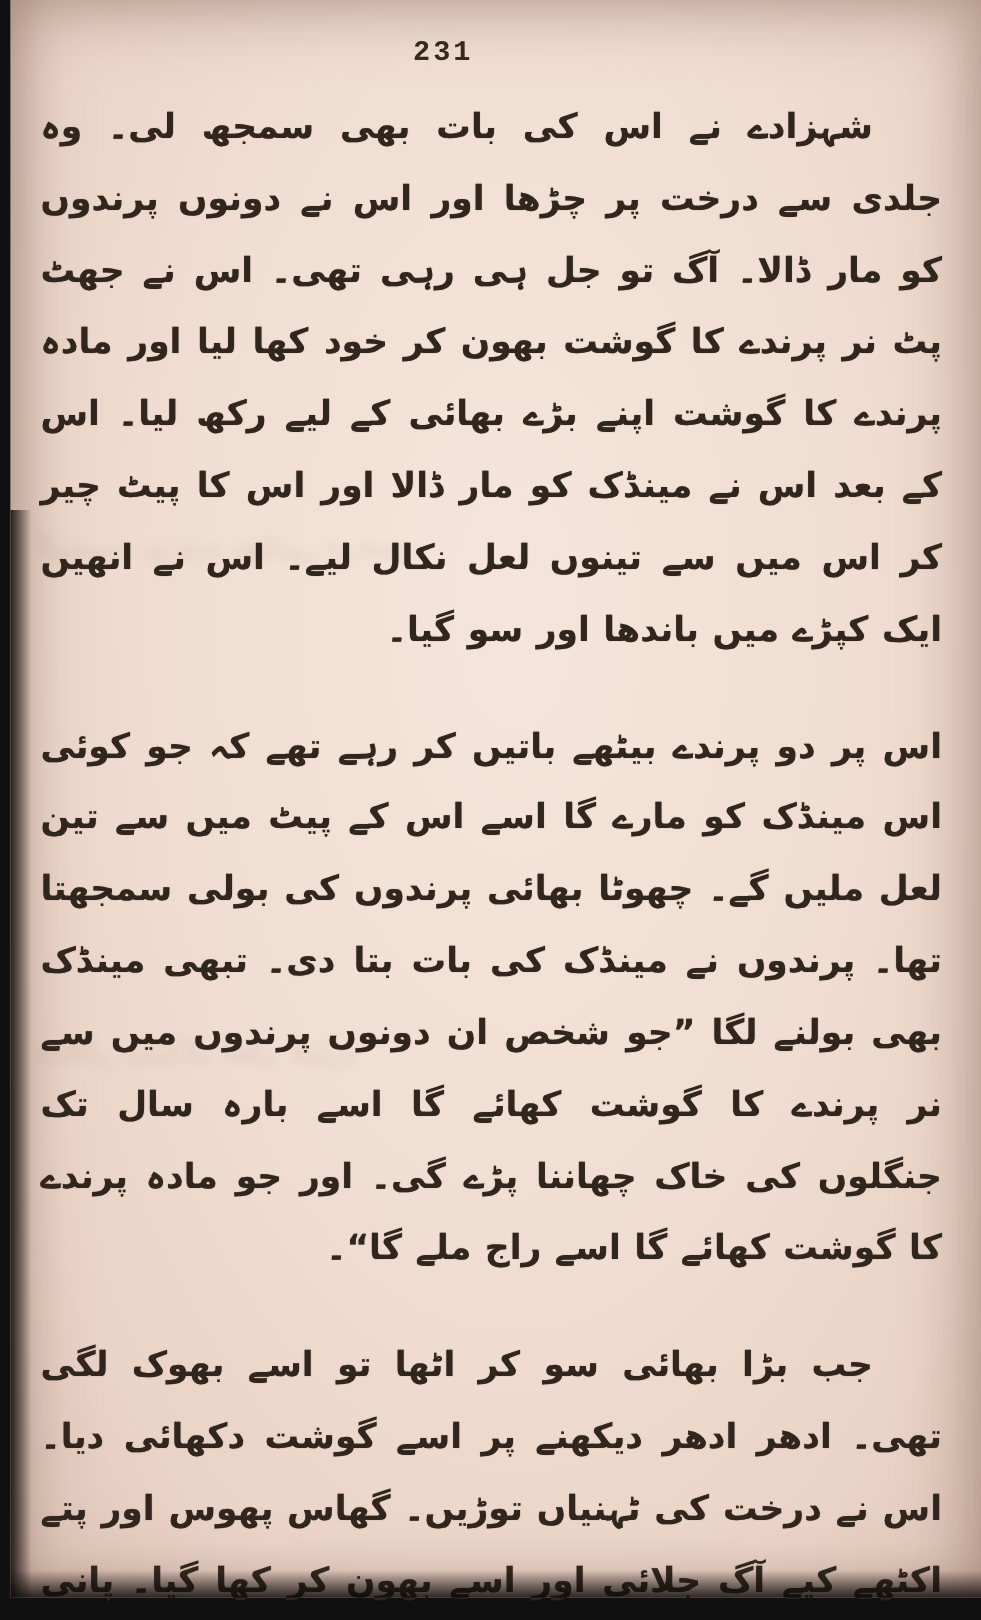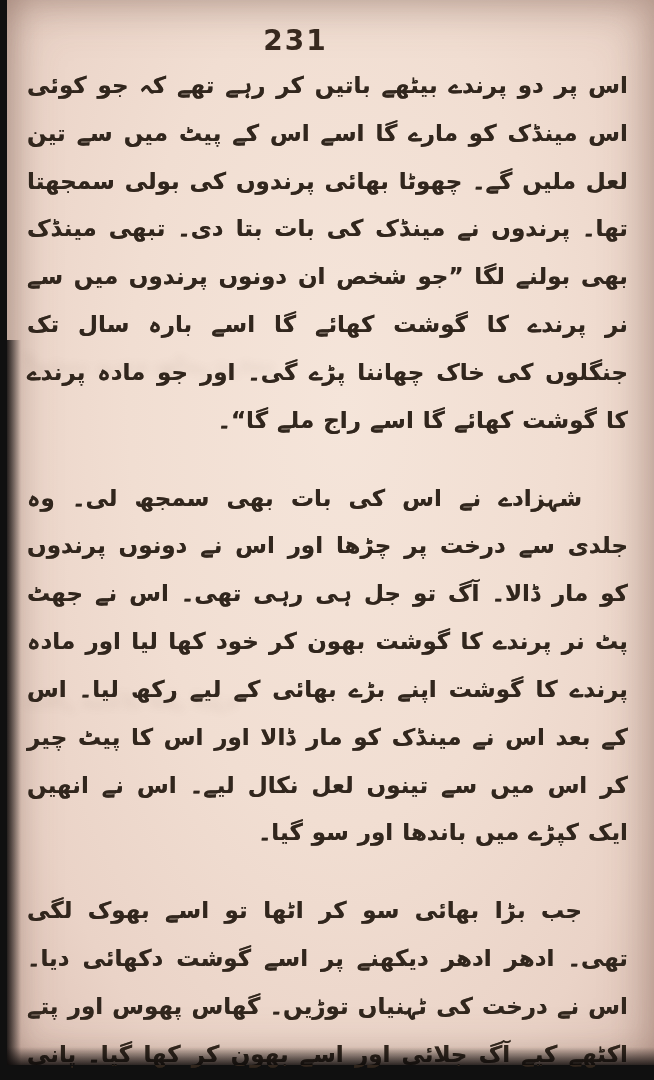--- a/index.html
+++ b/index.html
@@ -59,24 +59,25 @@
     overflow: hidden;
   }
   .ghost-a { top: 352px; right: 330px; width: 300px; }
   .ghost-b { top: 688px; right: 360px; width: 270px; }
   .page-number {
     position: absolute;
     top: 24px;
     left: 0;
     right: 70px;
     text-align: center;
-    font-size: 28px;
+    font-size: 19px;
     font-weight: bold;
     letter-spacing: 2px;
     color: #38291f;
+    font-family: Liberation Mono, monospace;
   }
   .text-block {
     position: absolute;
     top: 62px;
     left: 20px;
     right: 26px;
     direction: rtl;
   }
   .para {
     margin: 0;
@@ -100,21 +101,21 @@
 
 <div class="page">
 
   <div class="ghost-bleed ghost-a">گوشت پرندے بھائی درخت</div>
 
   <div class="ghost-bleed ghost-b">شکار مینڈک لعل کپڑے</div>
 
   <div class="page-number">231</div>
 
   <div class="text-block">
+    <p class="para indent">شہزادے نے اس کی بات بھی سمجھ لی۔ وہ جلدی سے درخت پر چڑھا اور اس نے دونوں پرندوں کو مار ڈالا۔ آگ تو جل ہی رہی تھی۔ اس نے جھٹ پٹ نر پرندے کا گوشت بھون کر خود کھا لیا اور مادہ پرندے کا گوشت اپنے بڑے بھائی کے لیے رکھ لیا۔ اس کے بعد اس نے مینڈک کو مار ڈالا اور اس کا پیٹ چیر کر اس میں سے تینوں لعل نکال لیے۔ اس نے انھیں ایک کپڑے میں باندھا اور سو گیا۔</p>
     <p class="para">اس پر دو پرندے بیٹھے باتیں کر رہے تھے کہ جو کوئی اس مینڈک کو مارے گا اسے اس کے پیٹ میں سے تین لعل ملیں گے۔ چھوٹا بھائی پرندوں کی بولی سمجھتا تھا۔ پرندوں نے مینڈک کی بات بتا دی۔ تبھی مینڈک بھی بولنے لگا ”جو شخص ان دونوں پرندوں میں سے نر پرندے کا گوشت کھائے گا اسے بارہ سال تک جنگلوں کی خاک چھاننا پڑے گی۔ اور جو مادہ پرندے کا گوشت کھائے گا اسے راج ملے گا“۔</p>
-    <p class="para indent">شہزادے نے اس کی بات بھی سمجھ لی۔ وہ جلدی سے درخت پر چڑھا اور اس نے دونوں پرندوں کو مار ڈالا۔ آگ تو جل ہی رہی تھی۔ اس نے جھٹ پٹ نر پرندے کا گوشت بھون کر خود کھا لیا اور مادہ پرندے کا گوشت اپنے بڑے بھائی کے لیے رکھ لیا۔ اس کے بعد اس نے مینڈک کو مار ڈالا اور اس کا پیٹ چیر کر اس میں سے تینوں لعل نکال لیے۔ اس نے انھیں ایک کپڑے میں باندھا اور سو گیا۔</p>
     <p class="para indent">جب بڑا بھائی سو کر اٹھا تو اسے بھوک لگی تھی۔ ادھر ادھر دیکھنے پر اسے گوشت دکھائی دیا۔ اس نے درخت کی ٹہنیاں توڑیں۔ گھاس پھوس اور پتے اکٹھے کیے آگ جلائی اور اسے بھون کر کھا گیا۔ پانی پینے کے بعد وہ کچھ دیر پہرہ دیتا رہا۔ پھر اس نے سوچا کہ چھوٹے بھائی کے کھانے کے لیے کچھ چاہیے۔ لہٰذا کوئی شکار مار کر لانا چاہیے۔ یہ سوچتے ہی وہ گھوڑے پر</p>
   </div>
 
   <div class="edge-shade-left"></div>
   <div class="edge-shade-bottom"></div>
 
 </div>
 
 </body></html>

